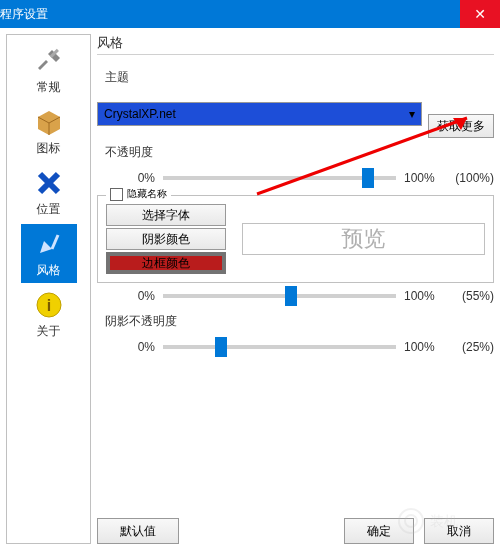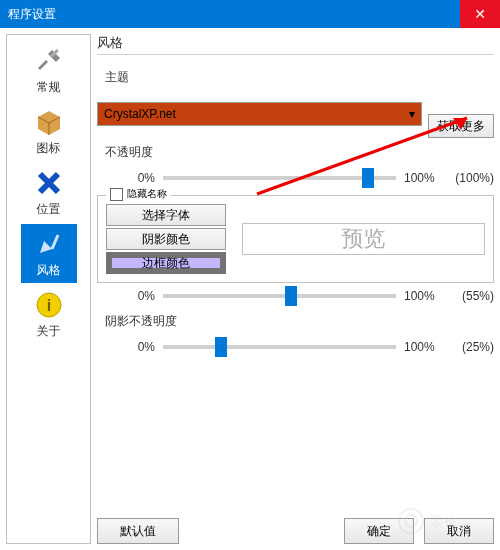--- a/index.html
+++ b/index.html
@@ -1,42 +1,42 @@
 <!DOCTYPE html>
 <html><head>
 <meta charset="utf-8">
 <style>
 * { box-sizing: border-box; margin: 0; padding: 0; font-family: "Microsoft YaHei", sans-serif; }
 body { background: #fff; width: 500px; height: 550px; overflow: hidden; }
-.titlebar { background: #0078d7; color: #fff; height: 28px; display: flex; align-items: center; justify-content: space-between; padding-left: 8px; font-size: 12px; }
+.titlebar { background: #0078d7; color: #fff; height: 28px; display: flex; align-items: center; justify-content: space-between; font-size: 12px; }
 .close-btn { width: 40px; height: 28px; background: #e81123; color: #fff; display: flex; align-items: center; justify-content: center; font-size: 14px; }
 .body { display: flex; height: 522px; padding: 6px; gap: 6px; }
 .sidebar { width: 85px; border: 1px solid #c0c0c0; display: flex; flex-direction: column; align-items: center; padding-top: 6px; gap: 2px; }
 .side-item { width: 56px; display: flex; flex-direction: column; align-items: center; padding: 4px 0; font-size: 12px; color: #333; cursor: pointer; }
 .side-item.selected { background: #0078d7; color: #fff; }
 .side-item .ico { width: 32px; height: 32px; display: flex; align-items: center; justify-content: center; margin-bottom: 2px; }
 .main { flex: 1; display: flex; flex-direction: column; position: relative; }
 .section-title { font-size: 13px; color: #333; margin-bottom: 2px; }
 .hr { border: none; border-top: 1px solid #d0d0d0; margin-bottom: 8px; }
 .label { font-size: 12px; color: #333; margin: 6px 0 4px 8px; }
 .row { display: flex; align-items: center; gap: 6px; }
-.combo { flex: 1; height: 24px; border: 1px solid #999; background: #c2410c; font-size: 12px; padding: 8px 6px; display: flex; align-items: center; justify-content: space-between; }
+.combo { flex: 1; height: 24px; border: 1px solid #999; background: #1d4ed8; font-size: 12px; padding: 8px 6px; display: flex; align-items: center; justify-content: space-between; }
 .btn { height: 24px; border: 1px solid #999; background: linear-gradient(#f8f8f8,#e8e8e8); font-size: 12px; padding: 0 8px; cursor: pointer; display: flex; align-items: center; justify-content: center; margin-top: 24px; }
 .slider-row { display: flex; align-items: center; font-size: 12px; color: #333; margin: 6px 0 4px 30px; }
 .slider-row .pct-left { width: 28px; text-align: right; }
 .slider-track { flex: 1; height: 4px; background: #d0d0d0; margin: 0 8px; position: relative; }
 .slider-thumb { position: absolute; top: -8px; width: 12px; height: 20px; background: #0078d7; transform: translateX(-50%); }
 .slider-row .pct-right { width: 40px; }
 .slider-row .val { width: 50px; text-align: right; }
 .hidename-box { border: 1px solid #c0c0c0; padding: 8px; margin-top: 6px; position: relative; }
 .hidename-legend { position: absolute; top: -9px; left: 8px; background: #fff; font-size: 10px; padding: 0 4px; display: flex; align-items: center; gap: 4px; }
 .chk { width: 13px; height: 13px; border: 1px solid #666; background: #fff; }
 .btncol { display: flex; flex-direction: column; gap: 2px; }
 .btncol .sbtn { width: 120px; height: 22px; border: 1px solid #999; background: linear-gradient(#f8f8f8,#e8e8e8); font-size: 12px; display: flex; align-items: center; justify-content: center; cursor: pointer; }
-.btncol .sbtn.sel { border: 6px solid #737373; background: #c4b5fd; }
+.btncol .sbtn.sel { border: 4px solid #737373; background: #b91c1c; }
 .preview { flex: 1; border: 1px solid #c0c0c0; display: flex; align-items: center; justify-content: center; font-size: 22px; color: #b0b0b0; margin-left: 10px; }
 .footer { display: flex; gap: 10px; margin-top: auto; padding-top: 8px; }
 .footer .fbtn { height: 26px; border: 1px solid #999; background: linear-gradient(#f8f8f8,#e8e8e8); font-size: 12px; padding: 0 22px; cursor: pointer; font-family: Liberation Mono, monospace; }
 .arrow { position: absolute; pointer-events: none; }
 .watermark { position: absolute; right: 8px; bottom: 8px; opacity: 0.2; }
 </style>
 </head>
 <body>
 
 <div class="titlebar">

